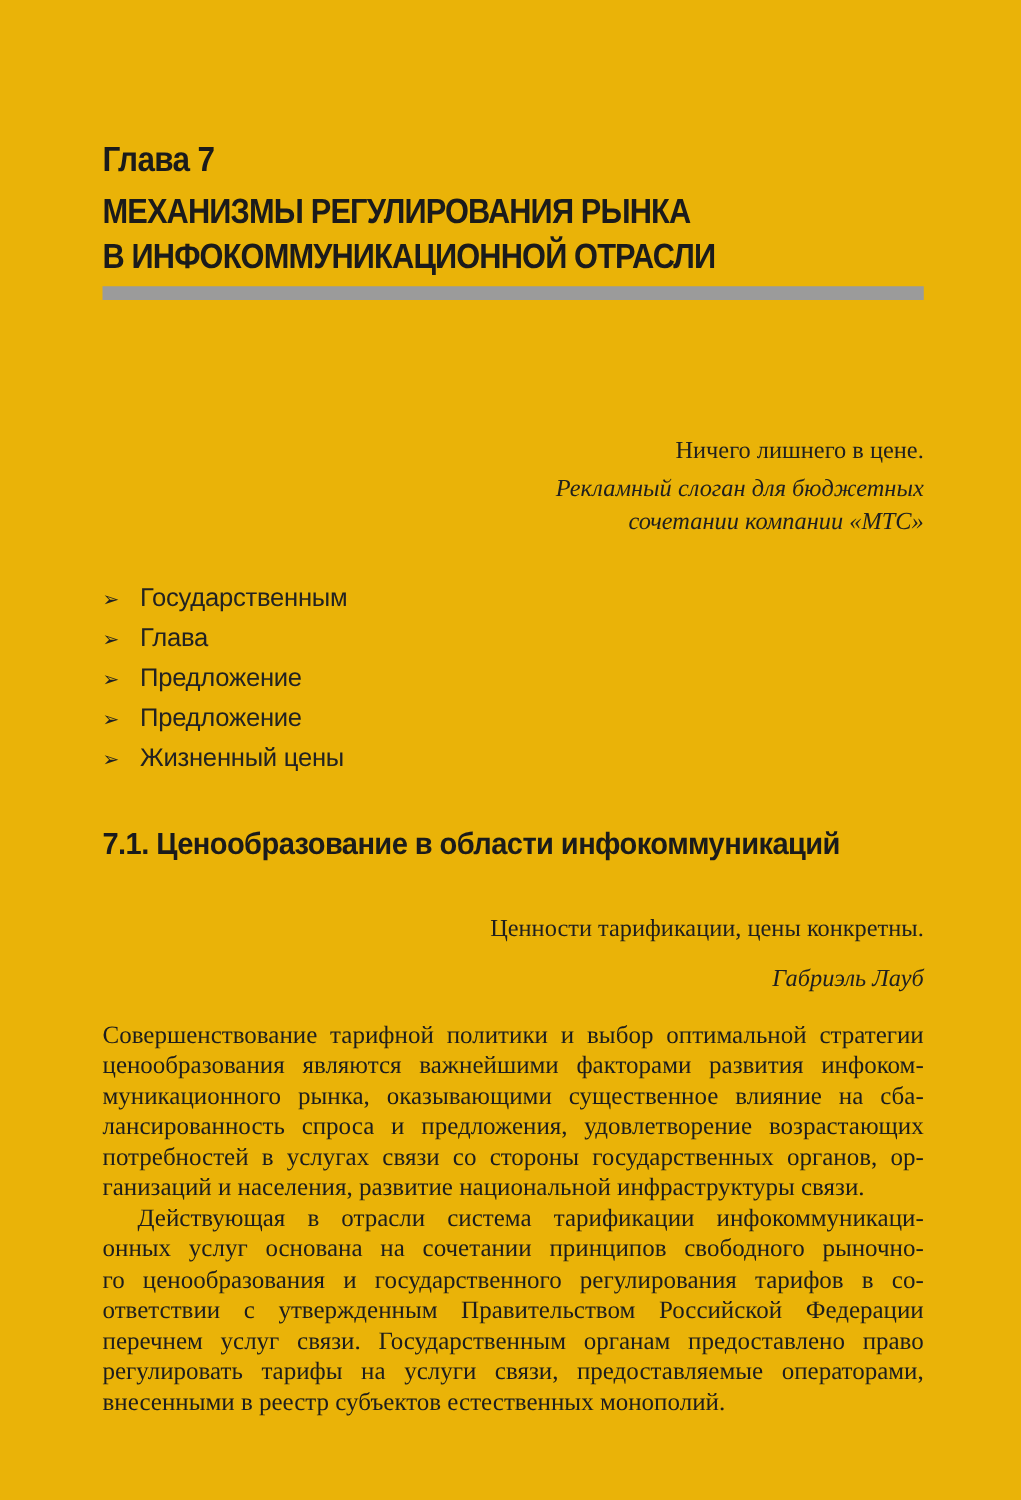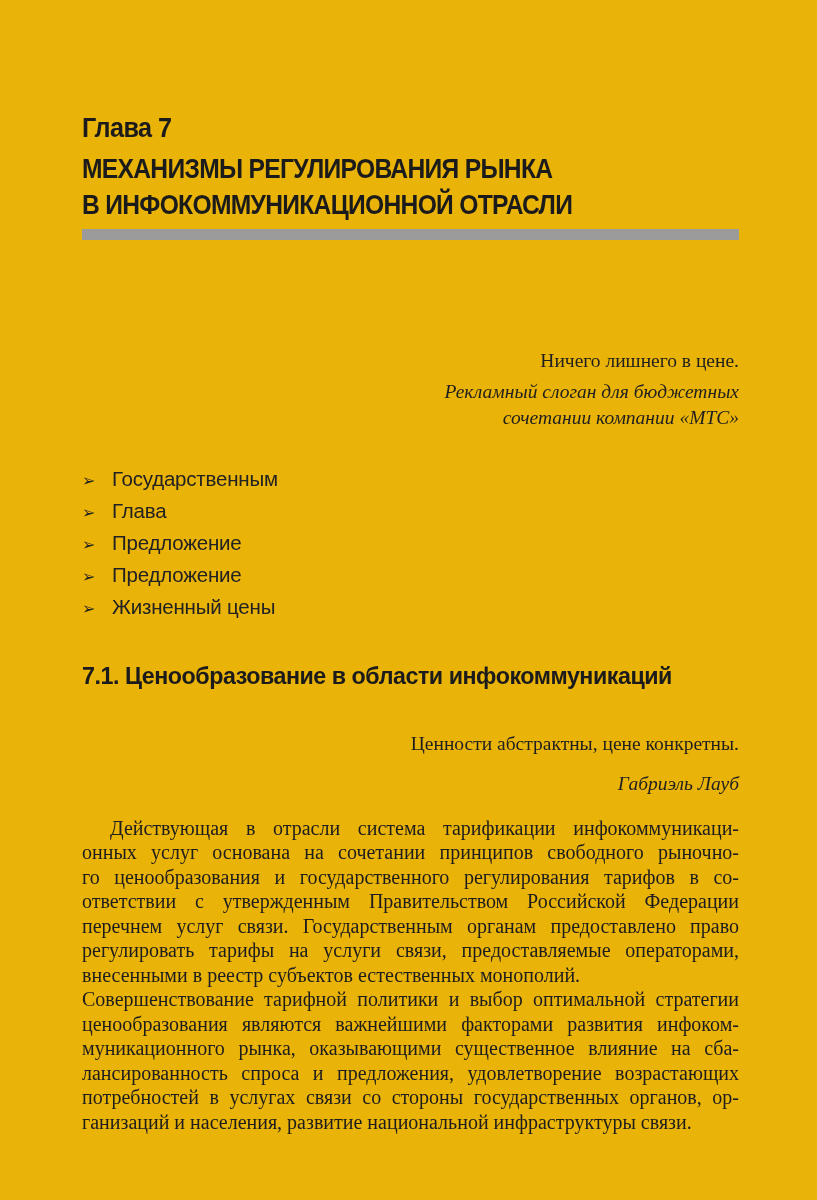--- a/index.html
+++ b/index.html
@@ -169,40 +169,40 @@
     </li>
       <li>
       <span class="bullet">➢</span>
       <span class="topic-label">Жизненный цены</span>
     </li>
     </ul>
 
   <h2 class="section-title">7.1. Ценообразование в области инфокоммуникаций</h2>
 
   <div class="epigraph second">
-    <div class="quote">Ценности абстрактны, цене конкретны.</div>
+    <div class="quote">Ценности тарификации, цены конкретны.</div>
     <div class="source">
 
     <div class="src-line">Габриэль Лауб</div>
       </div>
   </div>
 
   <div class="bodycopy">
+    <div>
+        <div class="jline">Совершенствование тарифной политики и выбор оптимальной стратегии</div>
+        <div class="jline">ценообразования являются важнейшими факторами развития инфоком-</div>
+        <div class="jline">муникационного рынка, оказывающими существенное влияние на сба-</div>
+        <div class="jline">лансированность спроса и предложения, удовлетворение возрастающих</div>
+        <div class="jline">потребностей в услугах связи со стороны государственных органов, ор-</div>
+        <div class="jline last">ганизаций и населения, развитие национальной инфраструктуры связи.</div>
+      </div>
     <div>
         <div class="jline indent">Действующая в отрасли система тарификации инфокоммуникаци-</div>
         <div class="jline">онных услуг основана на сочетании принципов свободного рыночно-</div>
         <div class="jline">го ценообразования и государственного регулирования тарифов в со-</div>
         <div class="jline">ответствии с утвержденным Правительством Российской Федерации</div>
         <div class="jline">перечнем услуг связи. Государственным органам предоставлено право</div>
         <div class="jline">регулировать тарифы на услуги связи, предоставляемые операторами,</div>
         <div class="jline last">внесенными в реестр субъектов естественных монополий.</div>
       </div>
-    <div>
-        <div class="jline">Совершенствование тарифной политики и выбор оптимальной стратегии</div>
-        <div class="jline">ценообразования являются важнейшими факторами развития инфоком-</div>
-        <div class="jline">муникационного рынка, оказывающими существенное влияние на сба-</div>
-        <div class="jline">лансированность спроса и предложения, удовлетворение возрастающих</div>
-        <div class="jline">потребностей в услугах связи со стороны государственных органов, ор-</div>
-        <div class="jline last">ганизаций и населения, развитие национальной инфраструктуры связи.</div>
-      </div>
   </div>
 
 </div>
 
 </body></html>

